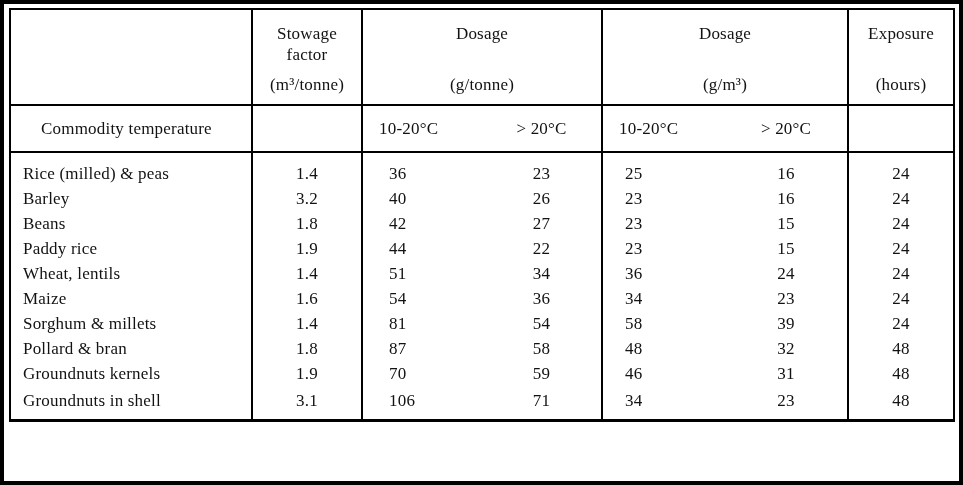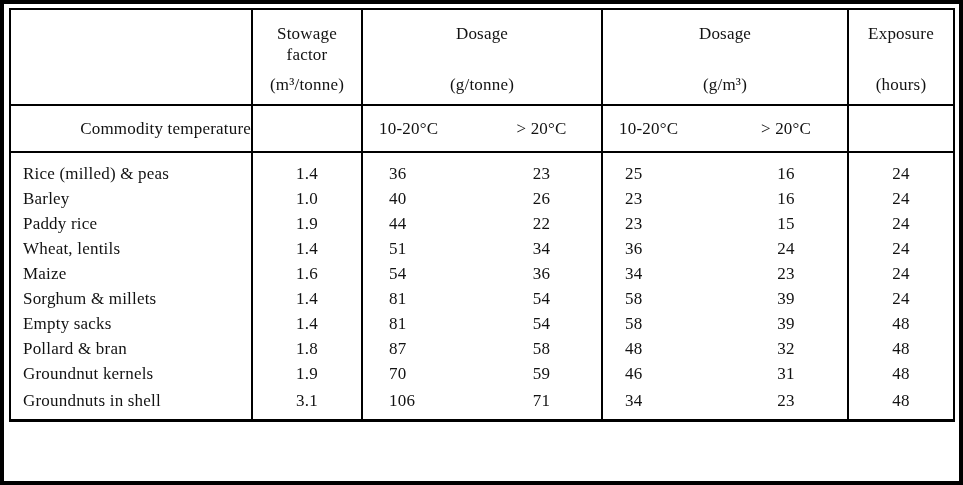--- a/index.html
+++ b/index.html
@@ -42,21 +42,21 @@
     height: 100%;
     padding: 13px 0 9px 0;
   }
   .gh-label { line-height: 21px; text-align: center; }
   .gh-unit  { line-height: 20px; text-align: center; }
   thead tr.subhead th {
     height: 47px;
     border-bottom: 2px solid #000;
     vertical-align: middle;
   }
-  .left-cell { text-align: right; padding-left: 30px; }
+  .left-cell { text-align: left; padding-left: 30px; }
   .temp-low  { text-align: left; padding-left: 16px; font-family: Liberation Serif, serif; }
   .temp-high { text-align: center; }
   tbody td { height: 25px; line-height: 25px; }
   tbody tr:first-child td { height: 33px; padding-top: 8px; }
   tbody tr:last-child td  { height: 34px; padding-bottom: 3px; }
   td.c-commodity { text-align: left; padding-left: 12px; }
   td.num-center  { text-align: center; }
   td.num-gt-low  { text-align: left; padding-left: 26px; }
   td.num-gm-low  { text-align: left; padding-left: 22px; }
 </style>
@@ -120,25 +120,34 @@
           <td class="c-commodity b-r">Rice (milled) &amp; peas</td>
           <td class="num-center b-r">1.4</td>
           <td class="num-gt-low">36</td>
           <td class="num-center b-r">23</td>
           <td class="num-gm-low">25</td>
           <td class="num-center b-r">16</td>
           <td class="num-center">24</td>
         </tr>
         <tr>
           <td class="c-commodity b-r">Barley</td>
-          <td class="num-center b-r">1.0</td>
+          <td class="num-center b-r">3.2</td>
           <td class="num-gt-low">40</td>
           <td class="num-center b-r">26</td>
           <td class="num-gm-low">23</td>
           <td class="num-center b-r">16</td>
+          <td class="num-center">24</td>
+        </tr>
+        <tr>
+          <td class="c-commodity b-r">Beans</td>
+          <td class="num-center b-r">1.8</td>
+          <td class="num-gt-low">42</td>
+          <td class="num-center b-r">27</td>
+          <td class="num-gm-low">23</td>
+          <td class="num-center b-r">15</td>
           <td class="num-center">24</td>
         </tr>
         <tr>
           <td class="c-commodity b-r">Paddy rice</td>
           <td class="num-center b-r">1.9</td>
           <td class="num-gt-low">44</td>
           <td class="num-center b-r">22</td>
           <td class="num-gm-low">23</td>
           <td class="num-center b-r">15</td>
           <td class="num-center">24</td>
@@ -162,41 +171,32 @@
           <td class="num-center">24</td>
         </tr>
         <tr>
           <td class="c-commodity b-r">Sorghum &amp; millets</td>
           <td class="num-center b-r">1.4</td>
           <td class="num-gt-low">81</td>
           <td class="num-center b-r">54</td>
           <td class="num-gm-low">58</td>
           <td class="num-center b-r">39</td>
           <td class="num-center">24</td>
-        </tr>
-        <tr>
-          <td class="c-commodity b-r">Empty sacks</td>
-          <td class="num-center b-r">1.4</td>
-          <td class="num-gt-low">81</td>
-          <td class="num-center b-r">54</td>
-          <td class="num-gm-low">58</td>
-          <td class="num-center b-r">39</td>
-          <td class="num-center">48</td>
         </tr>
         <tr>
           <td class="c-commodity b-r">Pollard &amp; bran</td>
           <td class="num-center b-r">1.8</td>
           <td class="num-gt-low">87</td>
           <td class="num-center b-r">58</td>
           <td class="num-gm-low">48</td>
           <td class="num-center b-r">32</td>
           <td class="num-center">48</td>
         </tr>
         <tr>
-          <td class="c-commodity b-r">Groundnut kernels</td>
+          <td class="c-commodity b-r">Groundnuts kernels</td>
           <td class="num-center b-r">1.9</td>
           <td class="num-gt-low">70</td>
           <td class="num-center b-r">59</td>
           <td class="num-gm-low">46</td>
           <td class="num-center b-r">31</td>
           <td class="num-center">48</td>
         </tr>
         <tr>
           <td class="c-commodity b-r">Groundnuts in shell</td>
           <td class="num-center b-r">3.1</td>

